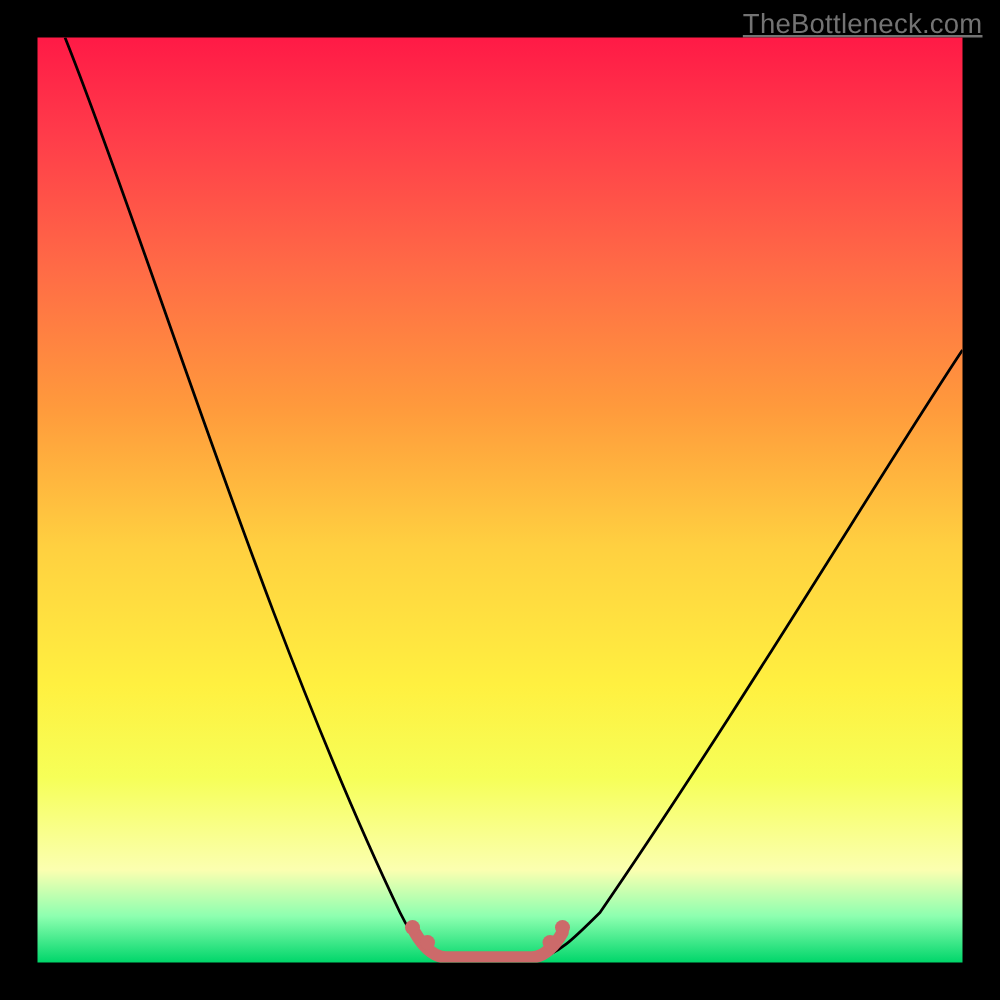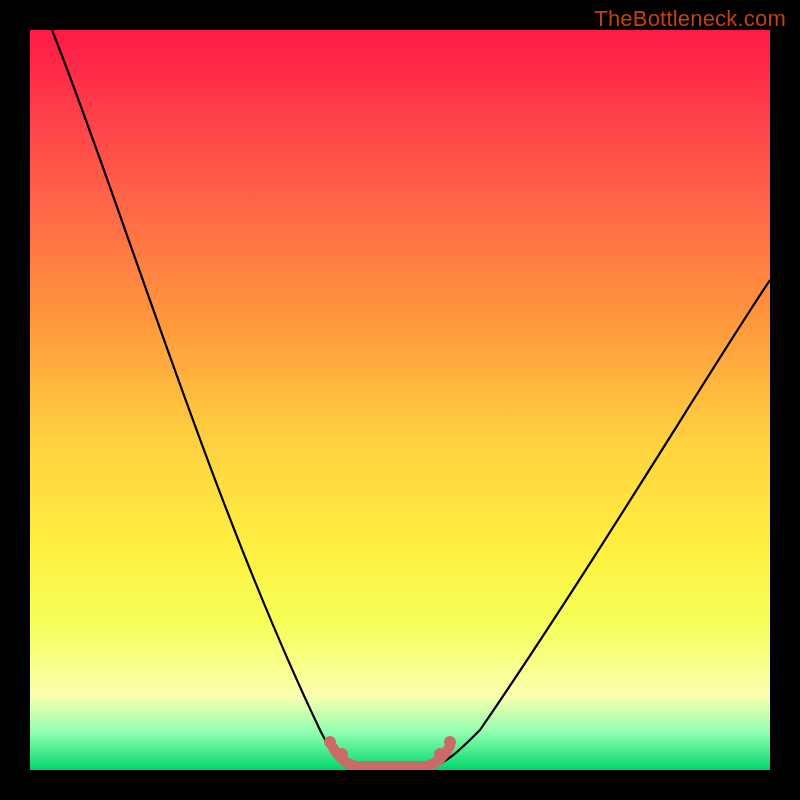--- a/index.html
+++ b/index.html
@@ -37,24 +37,25 @@
       #f6ff58 80%,
       #fbffb0 90%,
       #8dffb0 95%,
       #00d66a 100%
     );
   }
   .watermark {
     position: absolute;
     top: 6px;
     right: 14px;
-    color: #c2410c;
+    color: #737373;
     font-size: 22px;
     font-weight: 500;
     letter-spacing: 0.2px;
+    text-decoration: underline;
   }
   svg.curve {
     position: absolute;
     left: 0;
     top: 0;
     width: 740px;
     height: 740px;
   }
 </style>
 </head>

